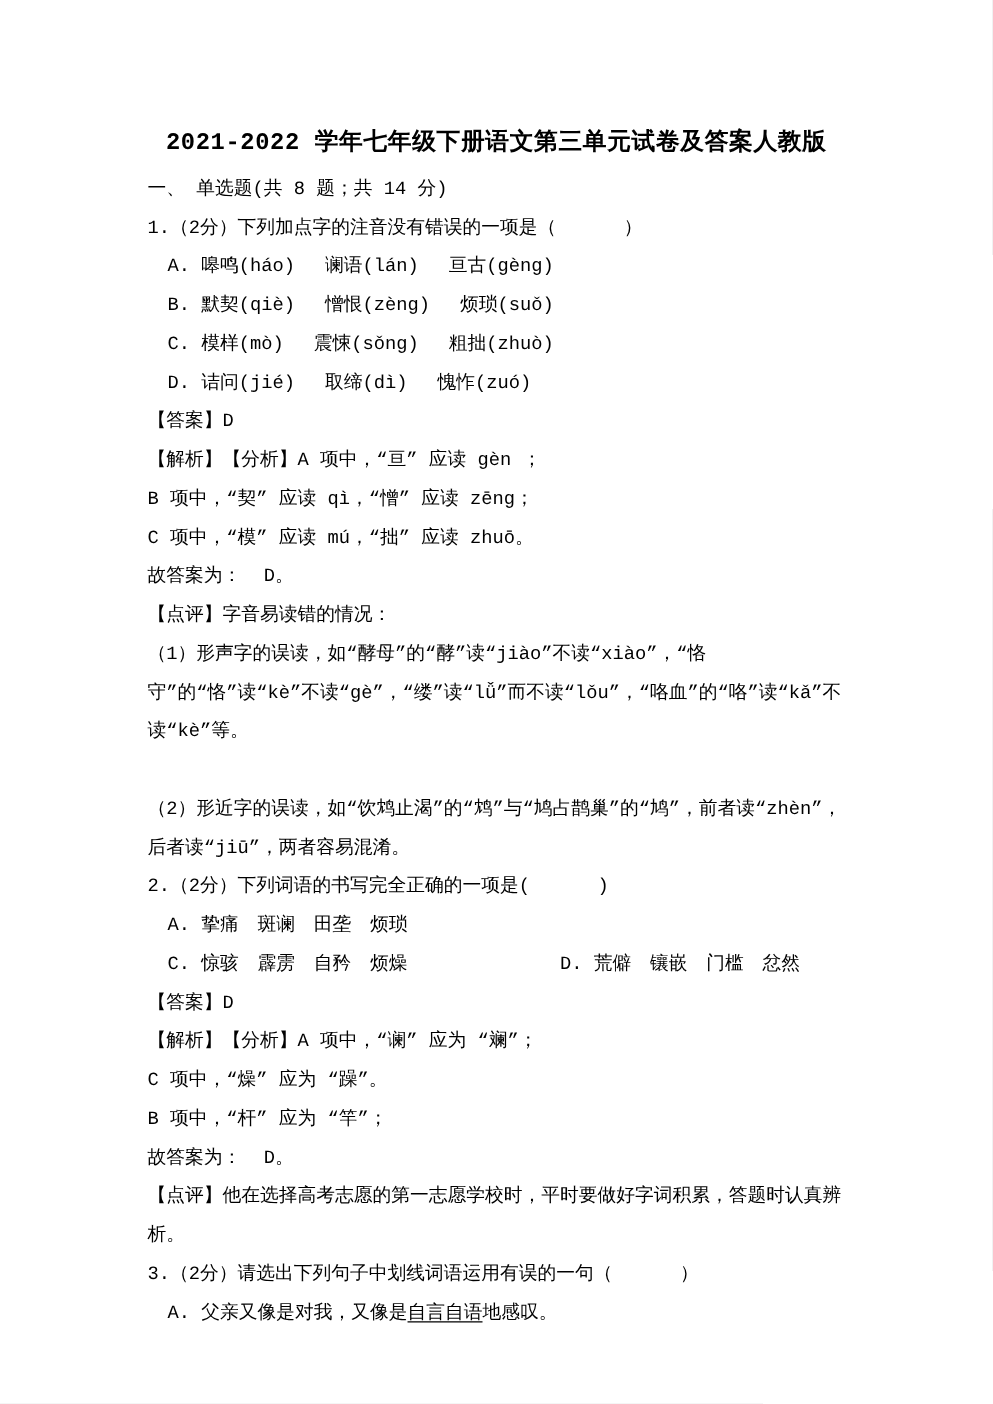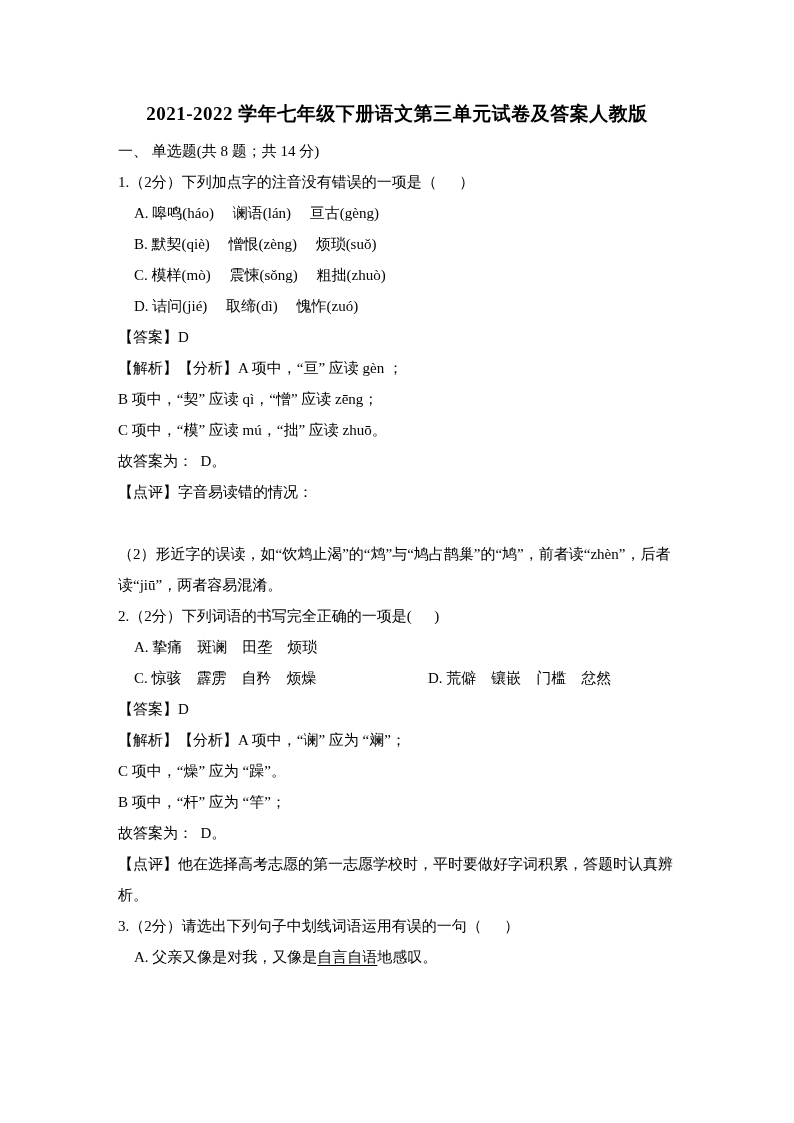--- a/index.html
+++ b/index.html
@@ -8,37 +8,38 @@
     width: 794px;
     height: 1123px;
     background: #ffffff;
     margin: 0 auto;
     overflow: hidden;
     font-family: "Liberation Serif", "DejaVu Serif", serif;
     color: #000000;
   }
   .content {
     padding: 100px 118px 0 118px;
+    font-family: Liberation Mono, monospace;
   }
   .doc-title {
     font-size: 19px;
     font-weight: bold;
     line-height: 28px;
     text-align: center;
     margin-bottom: 8px;
     white-space: pre-wrap;
     letter-spacing: 0.5px;
   }
   .line {
     font-size: 15px;
     line-height: 31px;
     white-space: pre-wrap;
   }
   .opt { padding-left: 16px; }
-  .row2 { display: flex; padding-left: 16px; }
+  .row2 { display: flex; padding-left: 16px; gap: 20px; }
   .row2 .colL { flex: 0 0 294px; }
   .blank { height: 31px; }
   .ul { text-decoration: underline; text-underline-offset: 3px; }
 </style>
 </head>
 <body>
 
 <div class="page">
   <div class="content">
 
@@ -50,20 +51,21 @@
     <div class="line opt">A. 嗥鸣(háo)　 谰语(lán)　 亘古(gèng)</div>
     <div class="line opt">B. 默契(qiè)　 憎恨(zèng)　 烦琐(suǒ)</div>
     <div class="line opt">C. 模样(mò)　 震悚(sǒng)　 粗拙(zhuò)</div>
     <div class="line opt">D. 诘问(jié)　 取缔(dì)　 愧怍(zuó)</div>
     <div class="line">【答案】D</div>
     <div class="line">【解析】【分析】A 项中，“亘” 应读 gèn ；</div>
     <div class="line">B 项中，“契” 应读 qì，“憎” 应读 zēng；</div>
     <div class="line">C 项中，“模” 应读 mú，“拙” 应读 zhuō。</div>
     <div class="line">故答案为：  D。</div>
     <div class="line">【点评】字音易读错的情况：</div>
+    <div class="line">（1）形声字的误读，如“酵母”的“酵”读“jiào”不读“xiào”，“恪守”的“恪”读“kè”不读“gè”，“缕”读“lǚ”而不读“lǒu”，“咯血”的“咯”读“kǎ”不读“kè”等。</div>
     <div class="blank"></div>
     <div class="line">（2）形近字的误读，如“饮鸩止渴”的“鸩”与“鸠占鹊巢”的“鸠”，前者读“zhèn”，后者读“jiū”，两者容易混淆。</div>
 
     <div class="line">2.（2分）下列词语的书写完全正确的一项是(      )</div>
     <div class="line row2">
       <span class="colL">A. 挚痛　斑谰　田垄　烦琐</span>
     </div>
     <div class="line row2">
       <span class="colL">C. 惊骇　霹雳　自矜　烦燥</span>
       <span>D. 荒僻　镶嵌　门槛　忿然</span>

